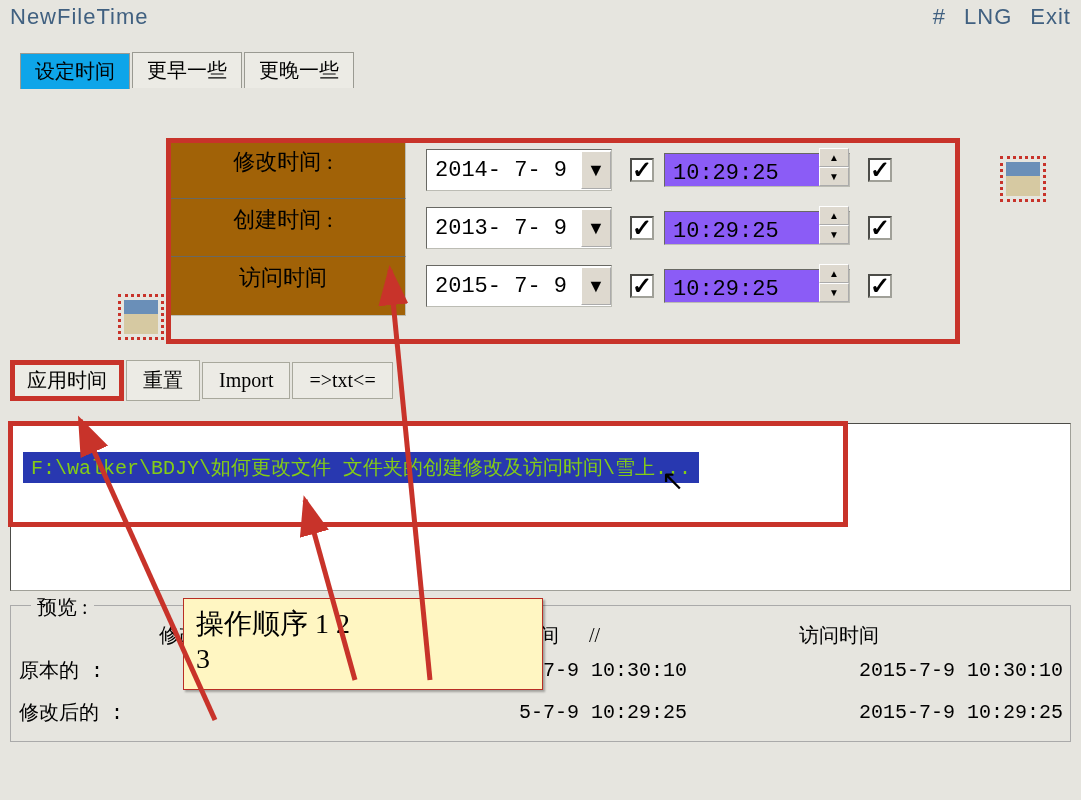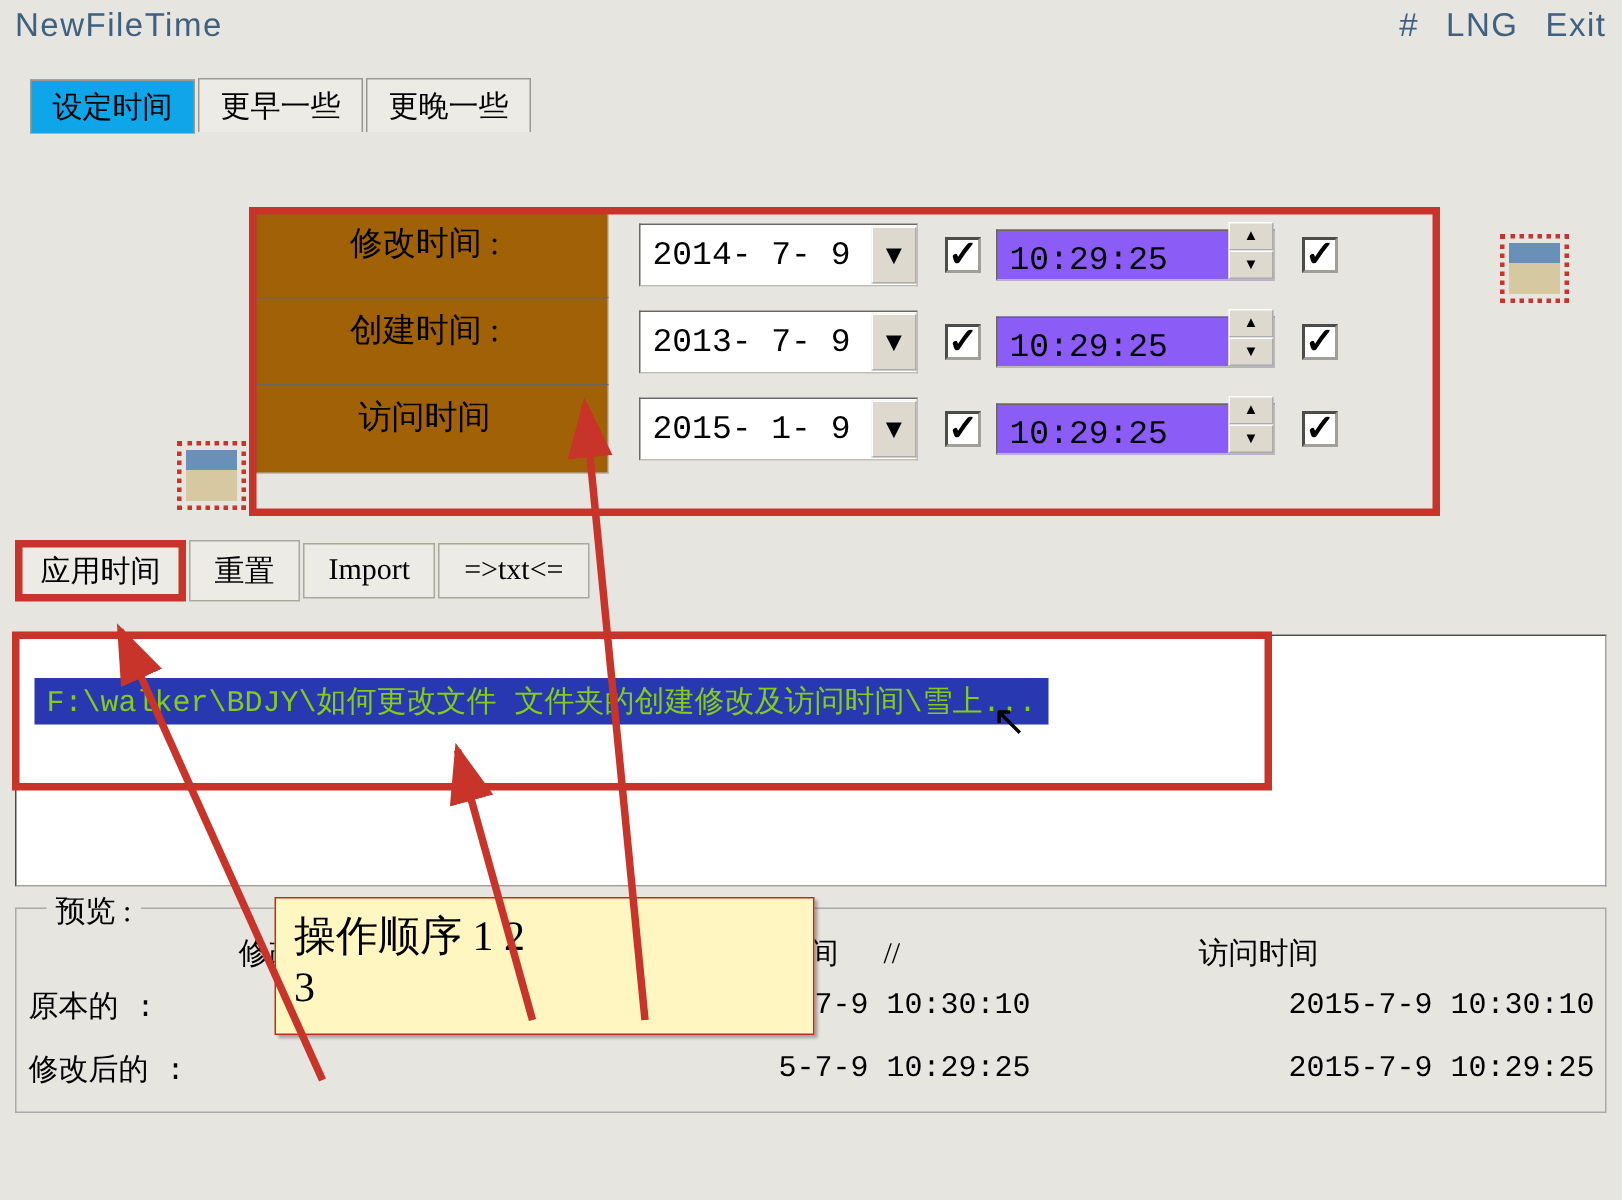--- a/index.html
+++ b/index.html
@@ -248,21 +248,21 @@
           <div>▲</div>
           <div>▼</div>
         </div>
     </div>
     <div class="cbox checked"></div>
   </div>
 
   <div class="time-row">
     <div class="time-label">访问时间</div>
     <div class="date-dd">
-      <div class="val">2015- 1- 9</div>
+      <div class="val">2015- 7- 9</div>
       <div class="btn">▼</div>
     </div>
     <div class="cbox checked"></div>
     <div class="spinner">
       <div class="val">10:29:25</div>
       <div class="updn">
           <div>▲</div>
           <div>▼</div>
         </div>
     </div>

